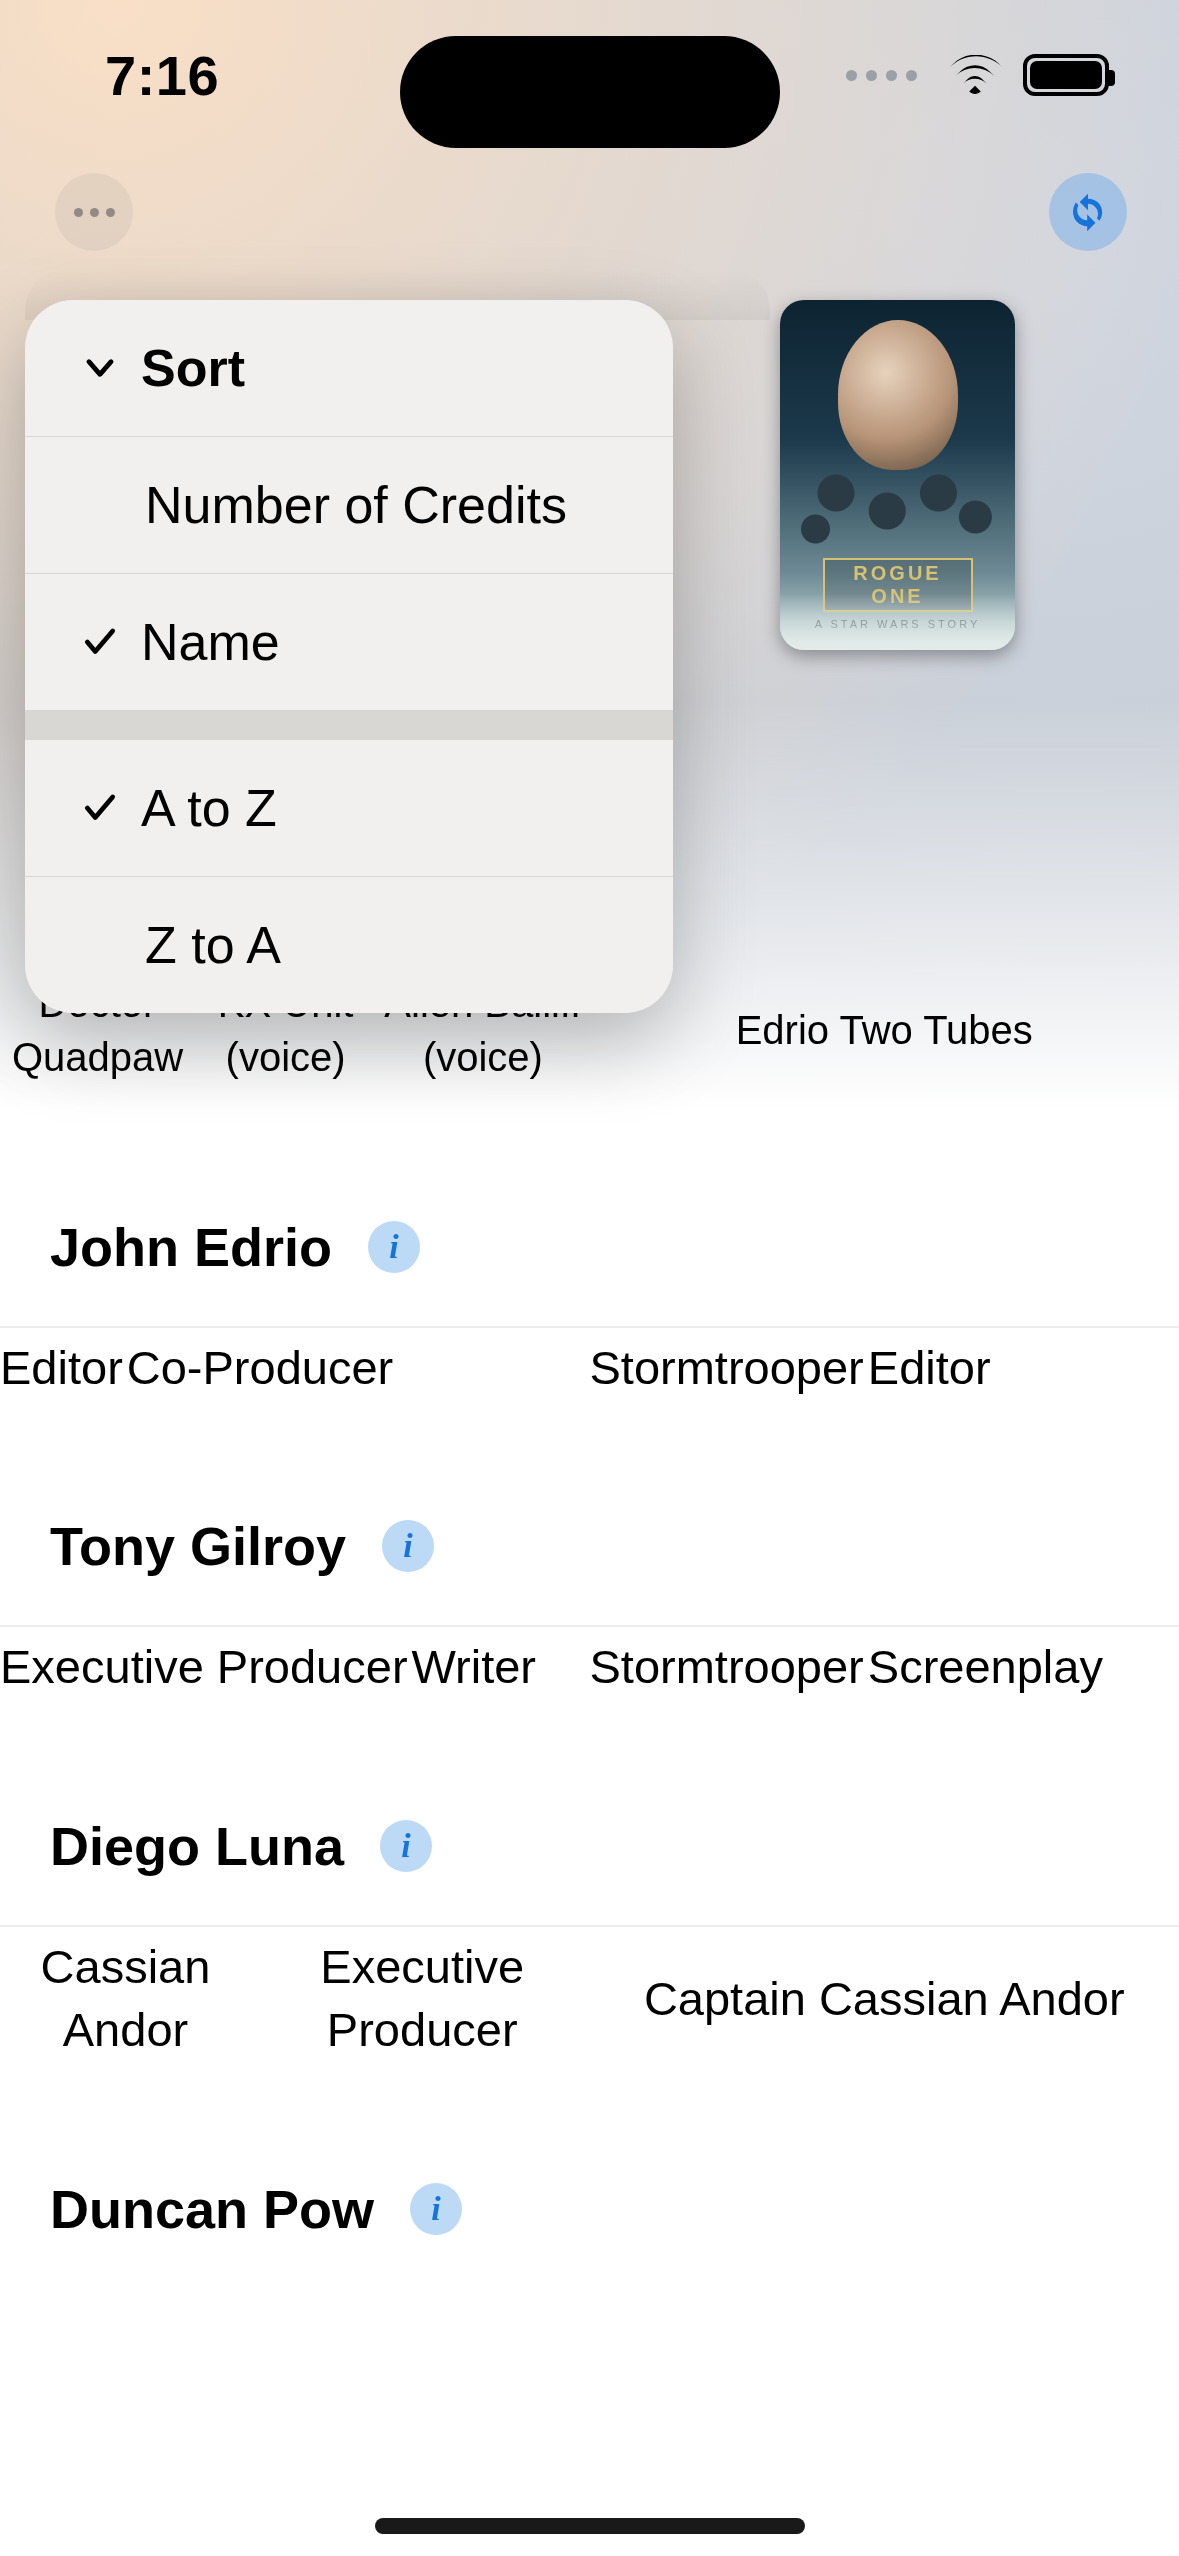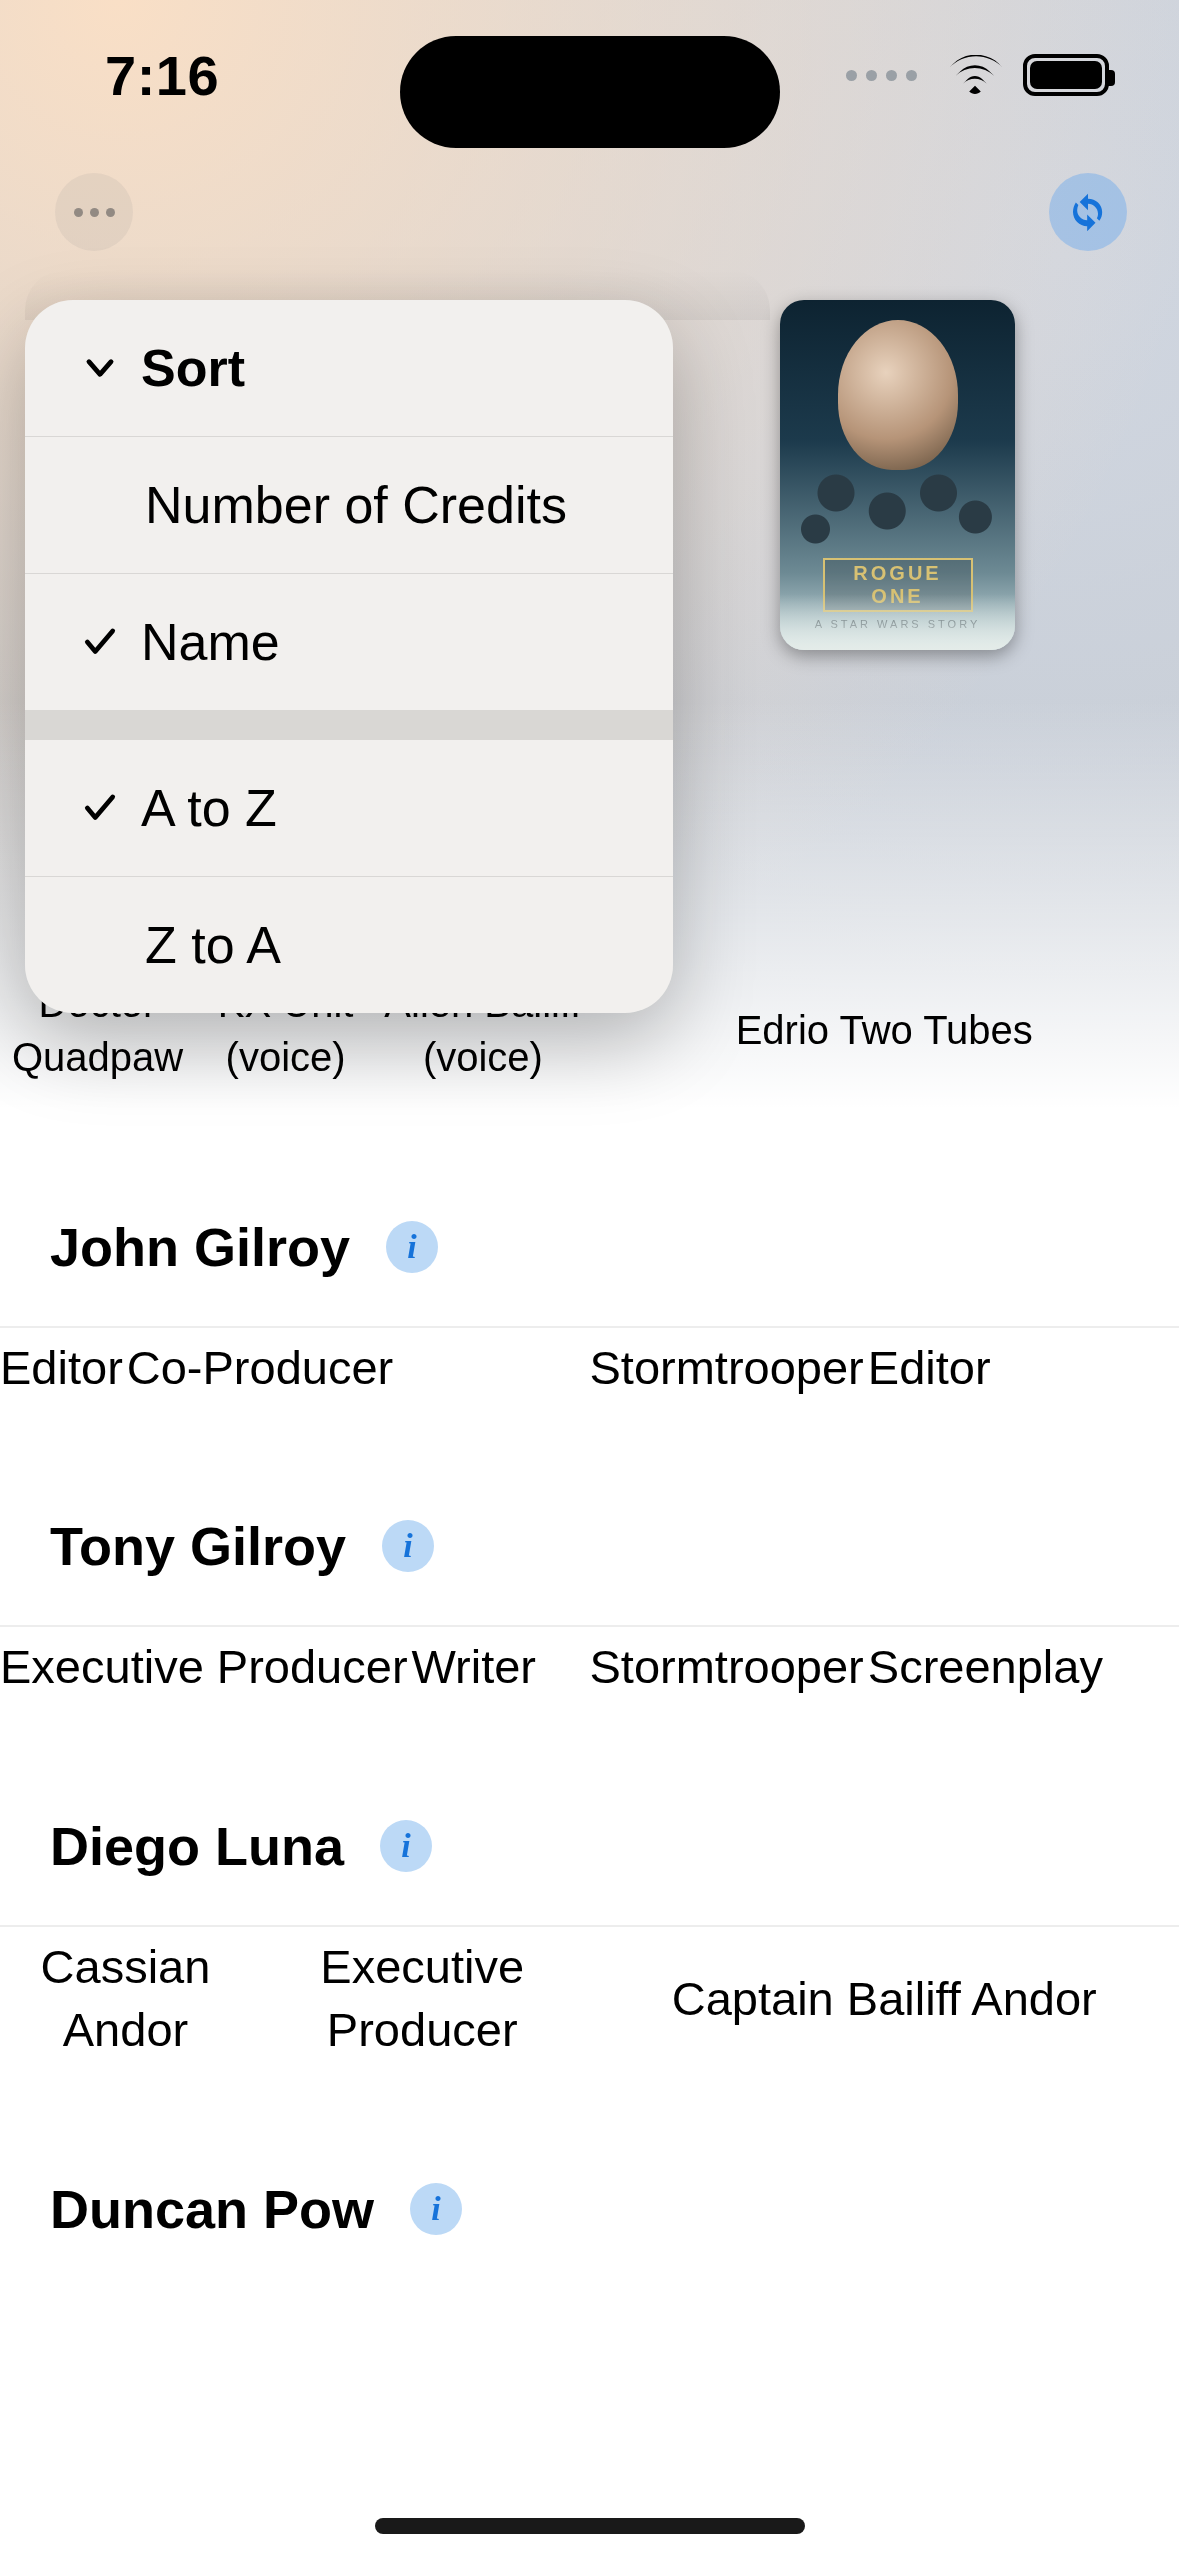--- a/index.html
+++ b/index.html
@@ -213,21 +213,21 @@
   <div class="roles-single-wrap">
     <span class="roles-single">Edrio Two Tubes</span>
   </div>
 </div>
 
 <div class="content">
   <div style="height:460px"></div>
 
   <div class="person-block">
     <div class="person-header">
-      <h2>John Gilroy</h2>
+      <h2>John Edrio</h2>
       <div class="info-badge">i</div>
     </div>
     <div class="row-sep"></div>
     <div class="roles-row">
       <div class="roles-col">
         <span>Editor</span>
         <span>Co-Producer</span>
       </div>
       <div class="roles-col">
         <span>Stormtrooper</span>
@@ -259,21 +259,21 @@
       <h2>Diego Luna</h2>
       <div class="info-badge">i</div>
     </div>
     <div class="row-sep"></div>
     <div class="roles-row">
       <div class="roles-col">
         <span>Cassian Andor</span>
         <span>Executive Producer</span>
       </div>
       <div class="roles-single-wrap">
-        <span class="roles-single">Captain Bailiff Andor</span>
+        <span class="roles-single">Captain Cassian Andor</span>
       </div>
     </div>
   </div>
 
   <div class="person-block">
     <div class="person-header">
       <h2>Duncan Pow</h2>
       <div class="info-badge">i</div>
     </div>
   </div>

